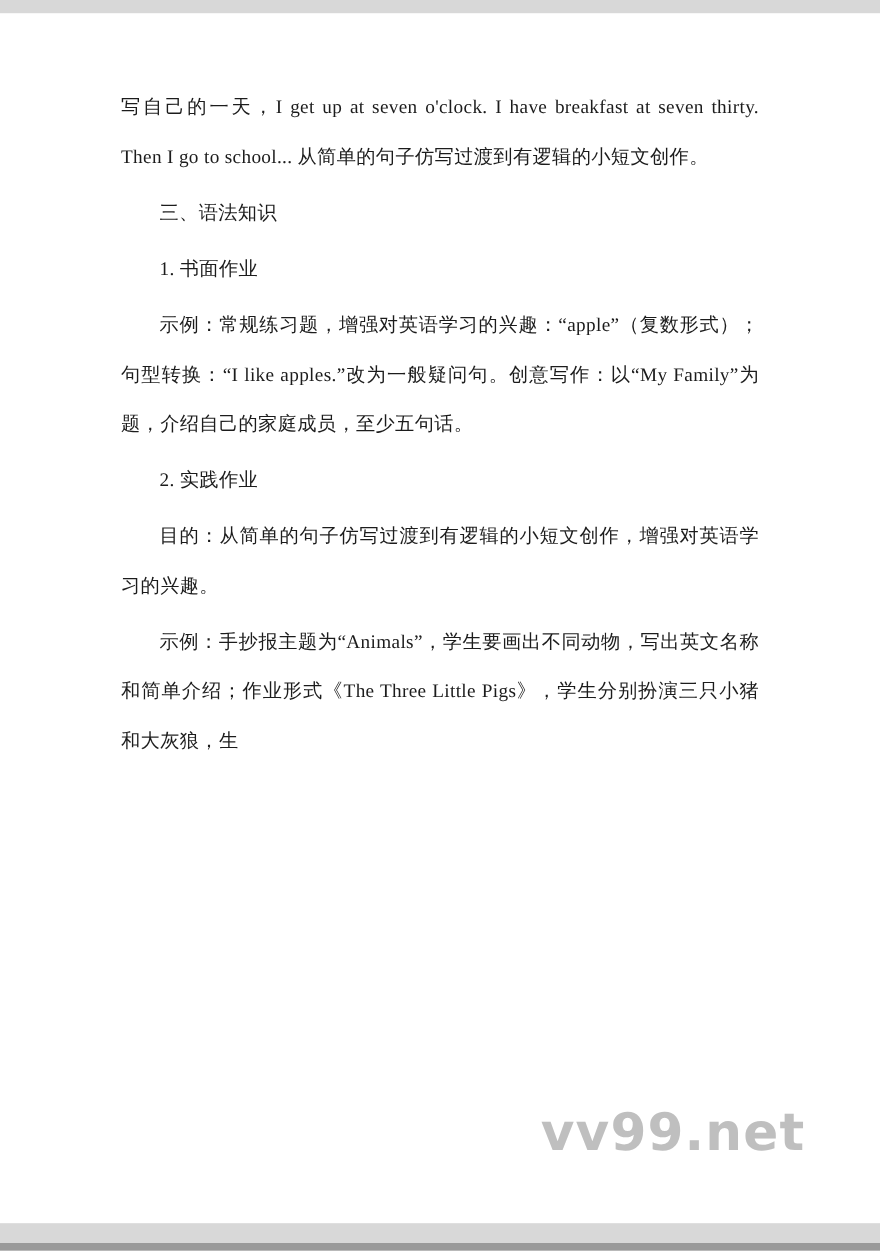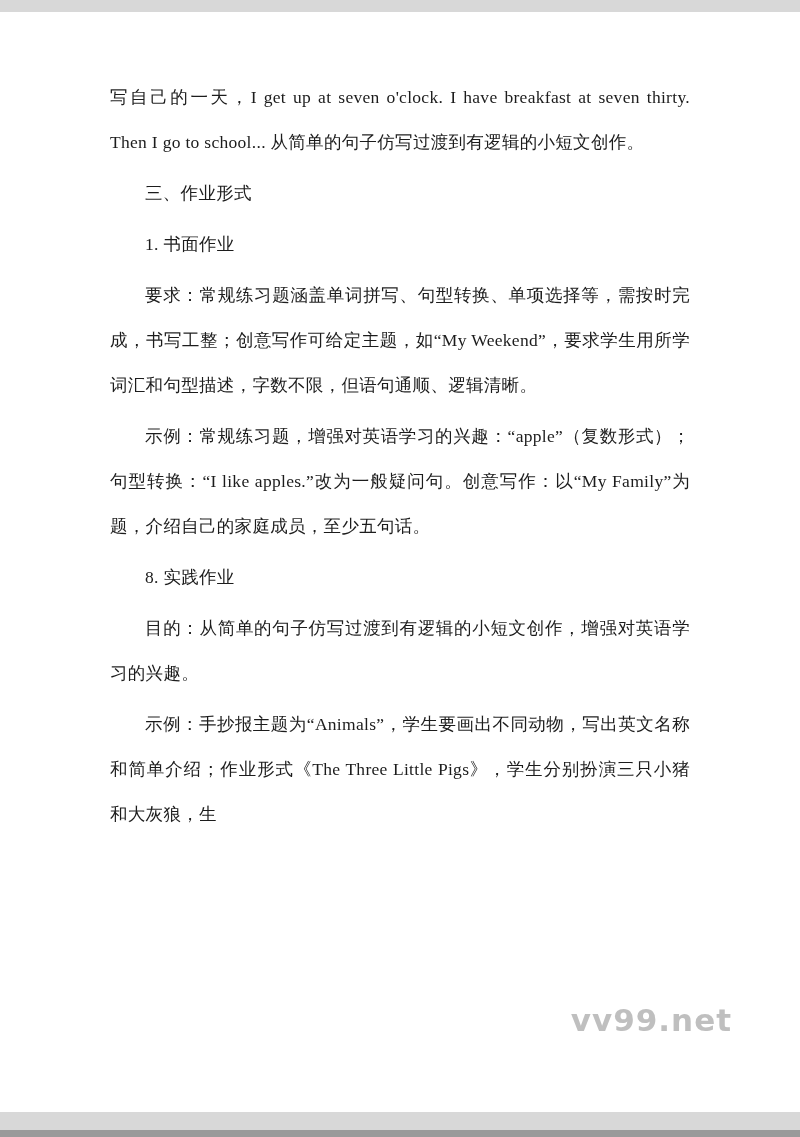--- a/index.html
+++ b/index.html
@@ -50,21 +50,21 @@
 
   .page p.no-indent {
     text-indent: 0;
   }
 
   .watermark {
     position: absolute;
     top: 990px;
     right: 68px;
     font-family: "DejaVu Sans", "Liberation Sans", sans-serif;
-    font-size: 31px;
+    font-size: 47px;
     font-weight: bold;
     letter-spacing: 1px;
     color: rgba(170, 170, 170, 0.75);
     pointer-events: none;
     white-space: nowrap;
   }
 
   .page-gap-bottom {
     height: 18px;
     width: 100%;
@@ -81,30 +81,29 @@
 <body>
 
 <div class="viewport">
 
   <div class="page-gap-top"></div>
 
   <div class="page">
 
     <p class="no-indent">写自己的一天，I get up at seven o'clock. I have breakfast at seven thirty. Then I go to school... 从简单的句子仿写过渡到有逻辑的小短文创作。</p>
 
-    <p class="indent">三、作业形式</p>
+    <p class="indent">三、语法知识</p>
 
     <p class="indent">1. 书面作业</p>
 
 
-    <p class="indent">要求：常规练习题涵盖单词拼写、句型转换、单项选择等，需按时完成，书写工整；创意写作可给定主题，如“My Weekend”，要求学生用所学词汇和句型描述，字数不限，但语句通顺、逻辑清晰。</p>
 
     <p class="indent">示例：常规练习题，增强对英语学习的兴趣：“apple”（复数形式）；句型转换：“I like apples.”改为一般疑问句。创意写作：以“My Family”为题，介绍自己的家庭成员，至少五句话。</p>
 
-    <p class="indent">8. 实践作业</p>
+    <p class="indent">2. 实践作业</p>
 
     <p class="indent">目的：从简单的句子仿写过渡到有逻辑的小短文创作，增强对英语学习的兴趣。</p>
 
 
     <p class="indent">示例：手抄报主题为“Animals”，学生要画出不同动物，写出英文名称和简单介绍；作业形式《The Three Little Pigs》，学生分别扮演三只小猪和大灰狼，生</p>
 
     <div class="watermark">vv99.net</div>
 
   </div>
 

